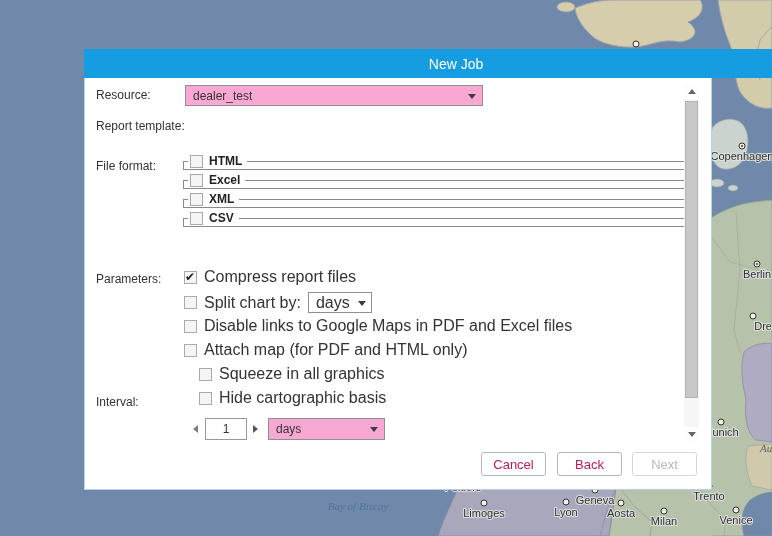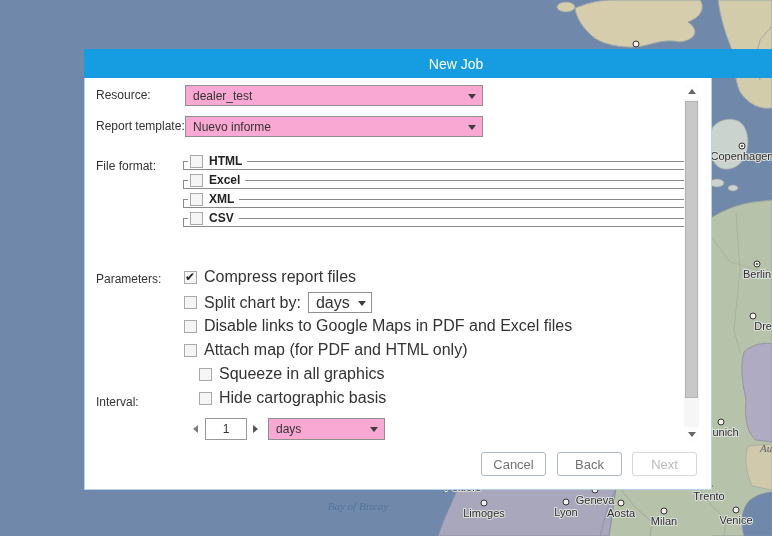--- a/index.html
+++ b/index.html
@@ -63,21 +63,21 @@
   #step-left  { left:108px; border-top:4px solid transparent; border-bottom:4px solid transparent;
     border-right:5px solid #7d7d7d; }
   #step-right { left:168px; border-top:4px solid transparent; border-bottom:4px solid transparent;
     border-left:5px solid #555; }
   #count-box { position:absolute; left:120px; top:340px; width:42px; height:22px;
     border:1px solid #999; font-size:12px; color:#333; text-align:center; background:#fff;
     font-family:"Liberation Sans", sans-serif; }
 
   
   .btn { position:absolute; top:374px; width:65px; height:24px; background:#fff;
-    border:1px solid #aeb9c2; border-radius:3px; font-size:13px; color:#737373;
+    border:1px solid #aeb9c2; border-radius:3px; font-size:13px; color:#be185d;
     display:flex; align-items:center; justify-content:center; cursor:pointer; }
   .btn.disabled { color:#b9b9b9; border-color:#d7d7d7; cursor:default;text-align:center; }
 
   
   #sb-track { position:absolute; left:599px; top:6px; width:15px; height:358px; background:#f6f6f6; }
   .sb-arrow-box { position:absolute; left:0; width:15px; height:15px; background:#fdfdfd;
     display:flex; align-items:center; justify-content:center; }
   #sb-up { top:0; } #sb-down { bottom:0; }
   .tri-up { width:0; height:0; border-left:4px solid transparent; border-right:4px solid transparent;
     border-bottom:5px solid #666; }
@@ -189,24 +189,20 @@
 
     <div id="body">
 
       <span class="row-label" style="top:10px">Resource:</span>
       <div class="sel" style="left:100px; top:7px; width:298px">
         <span>dealer_test</span>
         <span class="arr"></span>
       </div>
 
       <span class="row-label" style="top:41px">Report template:</span>
-      <div class="sel" style="left:100px; top:38px; width:298px">
-        <span>Nuevo informe</span>
-        <span class="arr"></span>
-      </div>
 
       <span class="row-label" style="top:81px">File format:</span>
       <div id="file-format-list">
           <fieldset>
             <legend>
               <span class="cb"></span>
               <span>HTML</span>
             </legend>
           </fieldset>
           <fieldset>

